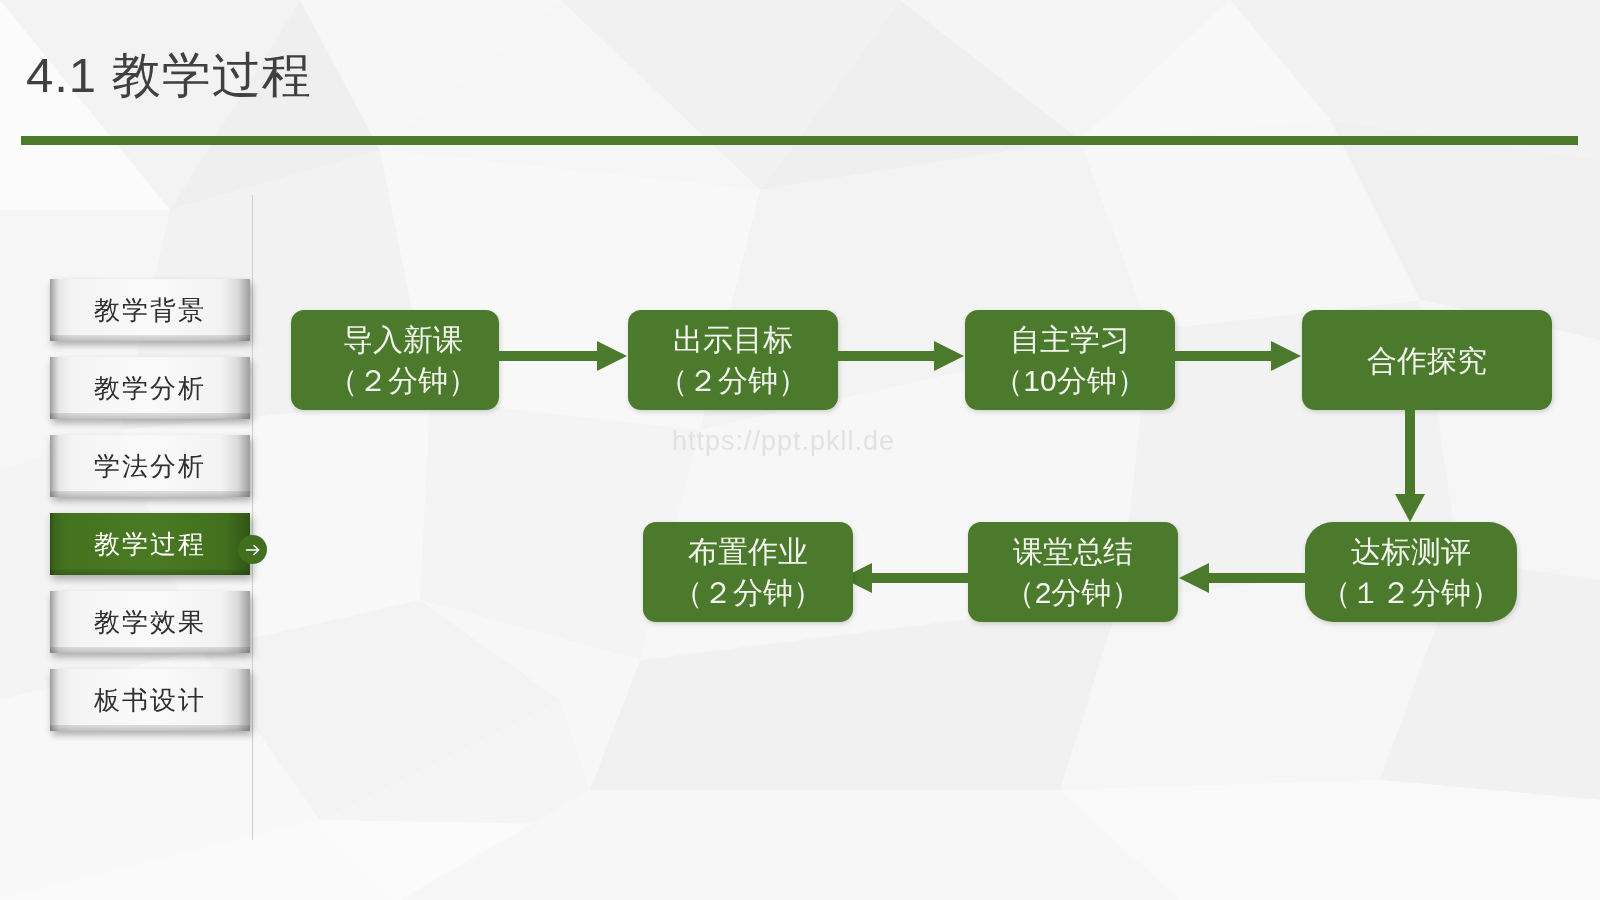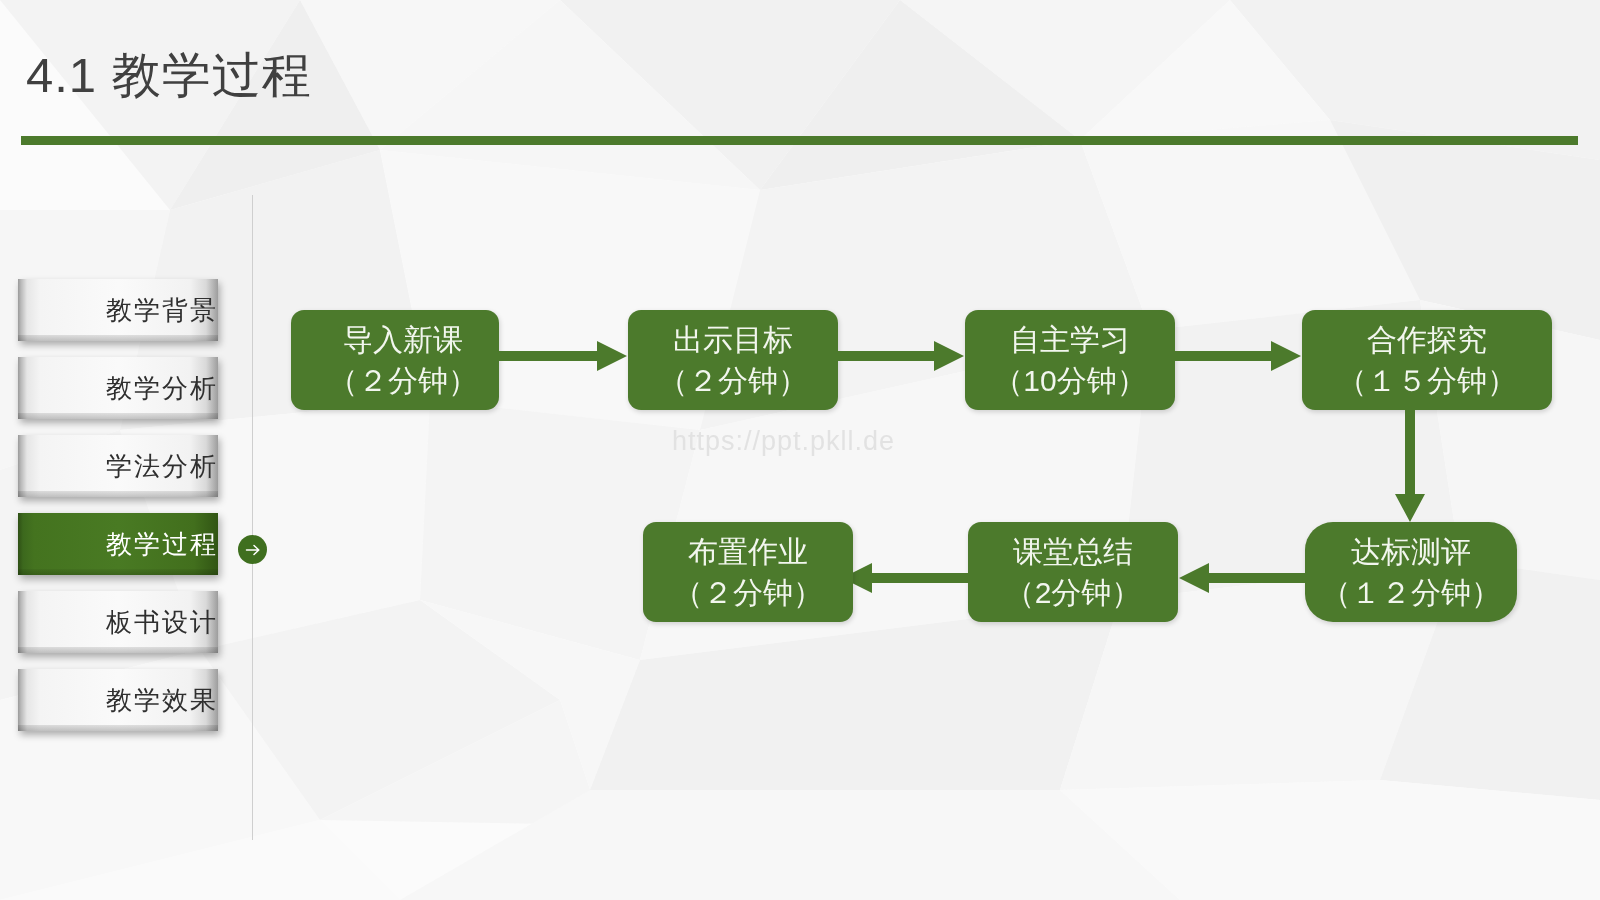--- a/index.html
+++ b/index.html
@@ -64,29 +64,30 @@
     z-index: 4;
   }
   .side-item {
     position: relative;
     width: 200px;
     height: 62px;
     margin-bottom: 16px;
     box-sizing: border-box;
     display: flex;
     align-items: center;
-    justify-content: flex-end;
+    justify-content: center;
     font-size: 26px;
     color: #2f2f2f;
     letter-spacing: 2px;
     background: linear-gradient(to right,
         #9a9a9a 0px, #b9b9b9 3px, #e6e6e6 9px,
         #f4f4f4 22px, #fafafa 50%, #f2f2f2 86%,
         #d9d9d9 94%, #9d9d9d 100%);
     box-shadow: 2px 4px 7px rgba(0,0,0,0.30);
+    margin-left: 32px;
   }
   .side-item::after {
     content: "";
     position: absolute;
     left: 0; right: 0; bottom: 0;
     height: 6px;
     background: linear-gradient(to bottom, rgba(0,0,0,0.10), rgba(0,0,0,0.22));
     pointer-events: none;
   }
   .side-item.active {
@@ -219,24 +220,24 @@
     <div class="side-item">
       <span>教学分析</span>
     </div>
     <div class="side-item">
       <span>学法分析</span>
     </div>
     <div class="side-item active">
       <span>教学过程</span>
     </div>
     <div class="side-item">
+      <span>教学效果</span>
+    </div>
+    <div class="side-item">
       <span>板书设计</span>
-    </div>
-    <div class="side-item">
-      <span>教学效果</span>
     </div>
   </div>
 
   <div id="divider"></div>
 
   <div id="active-marker">
     <svg width="20" height="20" viewBox="0 0 20 20">
       <path d="M3.5 10 H15.5 M11 5.5 L15.8 10 L11 14.5" fill="none" stroke="#ffffff" stroke-width="1.5" stroke-linecap="round" stroke-linejoin="round"></path>
     </svg>
   </div>
@@ -271,21 +272,20 @@
     </div>
 
     <div class="arrow" style="left:1175px; top:338px; width:128px; height:36px;">
       <svg width="128" height="36" viewBox="0 0 128 36">
         <path d="M0,13 H96 V3 L126,18 L96,33 V23 H0 Z" fill="#4c7a2c"></path>
       </svg>
     </div>
 
     <div class="node" style="left:1302px; top:310px; width:250px; height:100px;">
       <span class="l1">合作探究</span>
-      <span class="l2">（１５分钟）</span>
     </div>
 
     <div class="arrow" style="left:1390px; top:402px; width:40px; height:122px;">
       <svg width="40" height="122" viewBox="0 0 40 122">
         <path d="M15,0 H25 V92 H35 L20,120 L5,92 H15 Z" fill="#4c7a2c"></path>
       </svg>
     </div>
 
     <div class="node" style="left:1305px; top:522px; width:212px; height:100px;border-radius:28px;">
       <span class="l1">达标测评</span>

